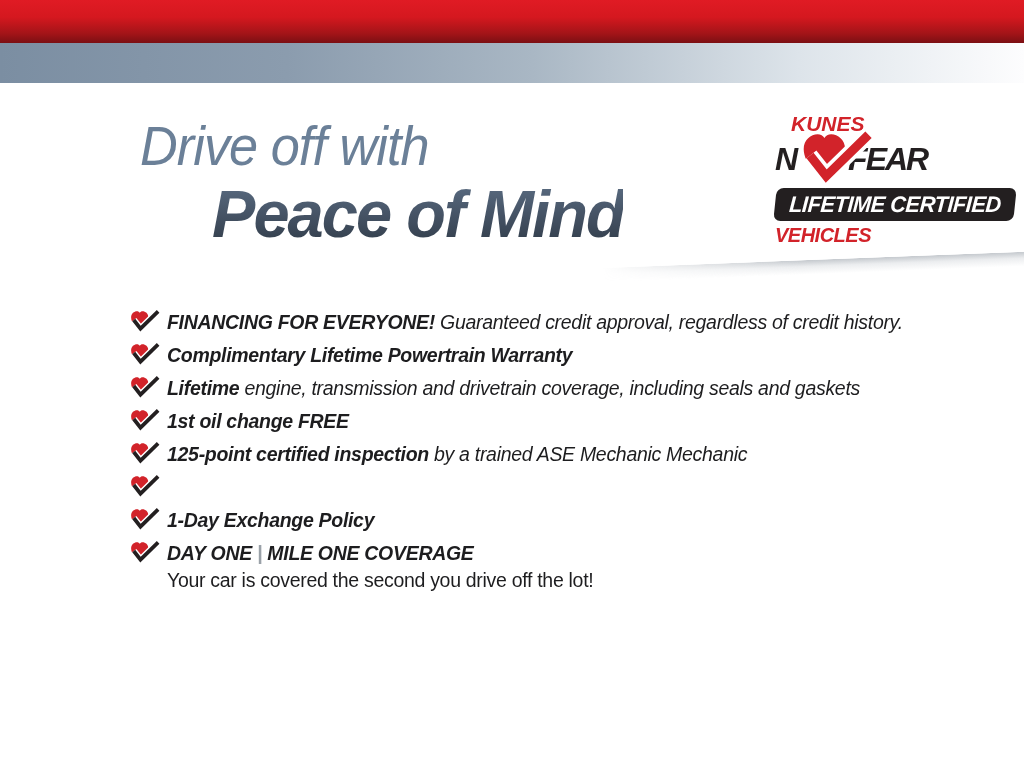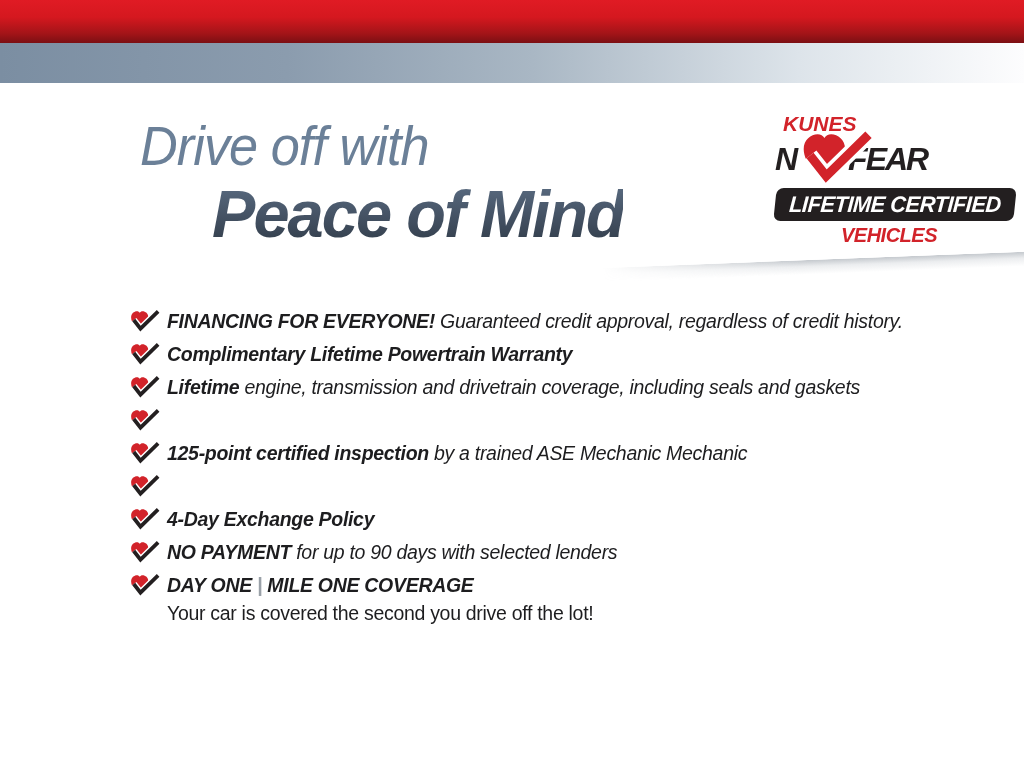--- a/index.html
+++ b/index.html
@@ -32,37 +32,37 @@
     letter-spacing:-1px; color:#6b8098; line-height:1.05;
     transform:scaleX(.95); transform-origin:left; }
   .headline-line2 { display:block; margin-left:72px; margin-top:4px; font-style:italic; font-weight:700;
     font-size:67px; letter-spacing:-2px; line-height:1.0;
     background:linear-gradient(180deg,#5c6e84 0%, #465466 50%, #313c49 100%);
     -webkit-background-clip:text; background-clip:text; color:transparent;
     transform:scaleX(.97); transform-origin:left; }
 
   
   .logo { position:absolute; left:775px; top:112px; width:240px; }
-  .logo-kunes { display:block; margin-left:8px; font-style:italic; font-weight:700;
+  .logo-kunes { display:block; margin-left:16px; font-style:italic; font-weight:700;
     font-size:21px; letter-spacing:0px; color:#d2232a; }
   .logo-nofear { position:relative; height:52px; margin-top:-2px; font-style:italic; font-weight:700;
     font-size:32px; letter-spacing:-2px; color:#231f20; line-height:50px; white-space:nowrap; }
   .logo-nofear .heart-gap { display:inline-block; width:52px; }
   .logo-heart { position:absolute; left:26px; top:-8px; width:72px; height:66px; z-index:3; }
   .logo-certbox { position:relative; z-index:2; margin-top:2px; width:240px; height:33px;
     background:#231f20; border-radius:7px; transform:skewX(-6deg);
     display:flex; align-items:center; justify-content:center; }
   .logo-certbox span { font-style:italic; font-weight:700; font-size:22.5px; letter-spacing:-0.5px;
     color:#ffffff; transform:skewX(2deg) scaleX(.97); white-space:nowrap; }
-  .logo-vehicles { display:block; text-align:center; padding-right:12px; margin-top:3px;
+  .logo-vehicles { display:block; text-align:left; padding-right:12px; margin-top:3px;
     font-style:italic; font-weight:700; font-size:20px; color:#d2232a; letter-spacing:-0.5px; }
 
   
   .benefits { position:absolute; left:130px; top:308px; width:810px; }
-  .benefit-row { display:flex; align-items:flex-start; margin-bottom:6px; }
+  .benefit-row { display:flex; align-items:center; margin-bottom:6px; }
   .benefit-icon { flex:0 0 auto; width:30px; height:27px; margin-top:0px; }
   .benefit-text { margin-left:7px; font-style:italic; font-size:19.5px; line-height:26px;
     color:#1d1d1f; letter-spacing:-0.3px; white-space:nowrap; }
   .seg-bold { font-weight:700; }
   .seg-reg  { font-weight:400; }
   .seg-pipe { font-weight:700; color:#9aa1a8; }
   .benefit-subline { margin-left:37px; margin-top:-4px; font-weight:400;
     font-size:19.5px; line-height:24px; color:#1d1d1f; letter-spacing:-0.3px; }
 </style>
 </head>
@@ -122,20 +122,21 @@
     </svg>
     <div class="benefit-text"><span class="seg-bold">Lifetime </span><span class="seg-reg">engine, transmission and drivetrain coverage, including seals and gaskets</span></div>
   </div>
 
   <div class="benefit-row">
     <svg class="benefit-icon" viewBox="0 0 40 34">
       <path d="M13 29 C10.5 26.5 1.5 20 1.5 11.5 C1.5 6.2 5.6 3.2 9.2 3.2 C10.9 3.2 12.3 4 13 5.3 C13.7 4 15.1 3.2 16.8 3.2 C20.4 3.2 24.5 6.2 24.5 11.5 C24.5 20 15.5 26.5 13 29 Z" fill="#d2232a"></path>
       <polyline points="5,15 14,26.5 37.5,3.5" fill="none" stroke="#ffffff" stroke-width="9"></polyline>
       <polyline points="5,15 14,26.5 37.5,3.5" fill="none" stroke="#231f20" stroke-width="5"></polyline>
     </svg>
+    <div class="benefit-text"><span class="seg-bold">1st oil change FREE</span></div>
   </div>
 
   <div class="benefit-row">
     <svg class="benefit-icon" viewBox="0 0 40 34">
       <path d="M13 29 C10.5 26.5 1.5 20 1.5 11.5 C1.5 6.2 5.6 3.2 9.2 3.2 C10.9 3.2 12.3 4 13 5.3 C13.7 4 15.1 3.2 16.8 3.2 C20.4 3.2 24.5 6.2 24.5 11.5 C24.5 20 15.5 26.5 13 29 Z" fill="#d2232a"></path>
       <polyline points="5,15 14,26.5 37.5,3.5" fill="none" stroke="#ffffff" stroke-width="9"></polyline>
       <polyline points="5,15 14,26.5 37.5,3.5" fill="none" stroke="#231f20" stroke-width="5"></polyline>
     </svg>
     <div class="benefit-text"><span class="seg-bold">125-point certified inspection </span><span class="seg-reg">by a trained ASE Mechanic Mechanic</span></div>
   </div>
@@ -147,31 +148,23 @@
       <polyline points="5,15 14,26.5 37.5,3.5" fill="none" stroke="#231f20" stroke-width="5"></polyline>
     </svg>
   </div>
 
   <div class="benefit-row">
     <svg class="benefit-icon" viewBox="0 0 40 34">
       <path d="M13 29 C10.5 26.5 1.5 20 1.5 11.5 C1.5 6.2 5.6 3.2 9.2 3.2 C10.9 3.2 12.3 4 13 5.3 C13.7 4 15.1 3.2 16.8 3.2 C20.4 3.2 24.5 6.2 24.5 11.5 C24.5 20 15.5 26.5 13 29 Z" fill="#d2232a"></path>
       <polyline points="5,15 14,26.5 37.5,3.5" fill="none" stroke="#ffffff" stroke-width="9"></polyline>
       <polyline points="5,15 14,26.5 37.5,3.5" fill="none" stroke="#231f20" stroke-width="5"></polyline>
     </svg>
-    <div class="benefit-text"><span class="seg-bold">4-Day Exchange Policy</span></div>
+    <div class="benefit-text"><span class="seg-bold">1-Day Exchange Policy</span></div>
   </div>
 
-  <div class="benefit-row">
-    <svg class="benefit-icon" viewBox="0 0 40 34">
-      <path d="M13 29 C10.5 26.5 1.5 20 1.5 11.5 C1.5 6.2 5.6 3.2 9.2 3.2 C10.9 3.2 12.3 4 13 5.3 C13.7 4 15.1 3.2 16.8 3.2 C20.4 3.2 24.5 6.2 24.5 11.5 C24.5 20 15.5 26.5 13 29 Z" fill="#d2232a"></path>
-      <polyline points="5,15 14,26.5 37.5,3.5" fill="none" stroke="#ffffff" stroke-width="9"></polyline>
-      <polyline points="5,15 14,26.5 37.5,3.5" fill="none" stroke="#231f20" stroke-width="5"></polyline>
-    </svg>
-    <div class="benefit-text"><span class="seg-bold">NO PAYMENT </span><span class="seg-reg">for up to 90 days with selected lenders</span></div>
-  </div>
 
   <div class="benefit-row">
     <svg class="benefit-icon" viewBox="0 0 40 34">
       <path d="M13 29 C10.5 26.5 1.5 20 1.5 11.5 C1.5 6.2 5.6 3.2 9.2 3.2 C10.9 3.2 12.3 4 13 5.3 C13.7 4 15.1 3.2 16.8 3.2 C20.4 3.2 24.5 6.2 24.5 11.5 C24.5 20 15.5 26.5 13 29 Z" fill="#d2232a"></path>
       <polyline points="5,15 14,26.5 37.5,3.5" fill="none" stroke="#ffffff" stroke-width="9"></polyline>
       <polyline points="5,15 14,26.5 37.5,3.5" fill="none" stroke="#231f20" stroke-width="5"></polyline>
     </svg>
     <div class="benefit-text"><span class="seg-bold">DAY ONE </span><span class="seg-pipe">| </span><span class="seg-bold">MILE ONE COVERAGE</span></div>
   </div>
 <div class="benefit-subline">Your car is covered the second you drive off the lot!</div>

